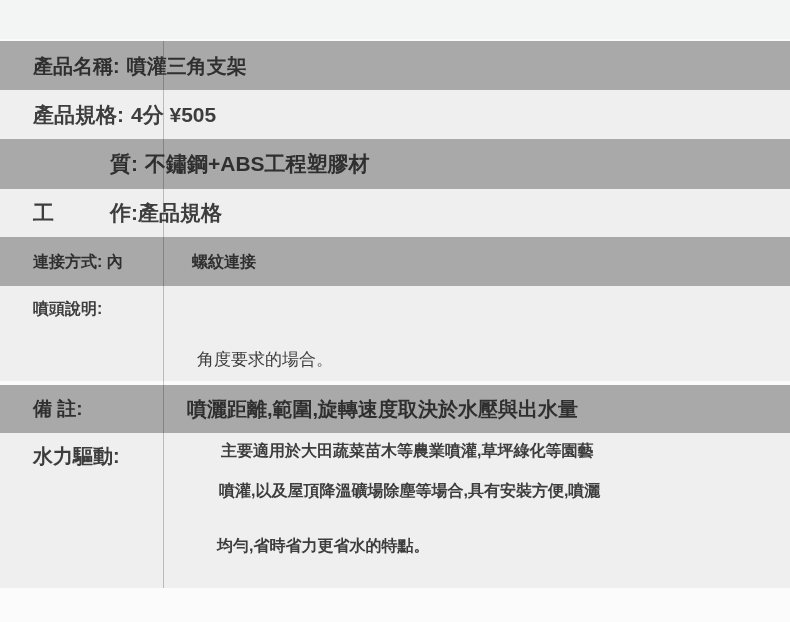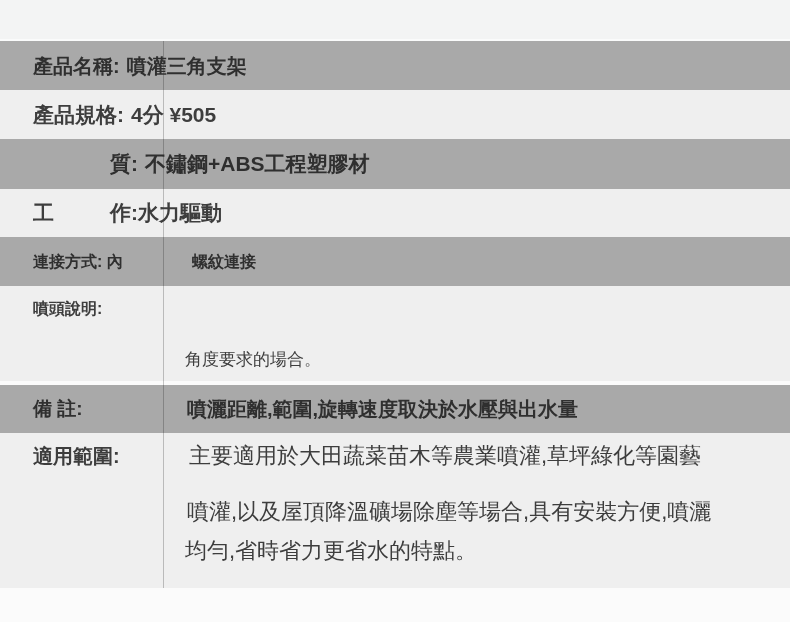--- a/index.html
+++ b/index.html
@@ -40,25 +40,25 @@
   .r4 { top:189px; height:48px; }
   .r5 { top:237px; height:49px; }
   .r6 { top:286px; height:95px; }
   .r7 { top:385px; height:48px; }
   .r8 { top:433px; height:155px; }
 
   .t-b20  { font-size:20px; font-weight:700; }
   .t-m21  { font-size:21px; font-weight:600; }
   .t-b21  { font-size:16px; font-weight:700; }
   .t-r21  { font-size:21px; font-weight:500; }
-  .t-s17  { font-size:17px; font-weight:400; }
+  .t-s17  { font-size:17px; font-weight:400;margin-left:12px; }
   .t-b19  { font-size:19px; font-weight:700; }
   .t-m20  { font-size:20px; font-weight:600; }
   .t-b20l { font-size:20px; font-weight:700; }
-  .t-r22  { font-size:22px; font-weight:400; }
+  .t-r22  { font-size:16px; font-weight:700;margin-left:32px; }
 
   .gap { display:inline-block; width:7px; }
 </style>
 </head>
 <body>
 
 <div class="sheet">
 
   <div class="band-top"></div>
 
@@ -77,40 +77,40 @@
   </div>
 
   <div class="row gray r3">
     <span class="pos" style="left:110px">
       <span class="t-m21">質:</span><span class="gap"></span><span class="t-m21">不鏽鋼+ABS工程塑膠材</span>
     </span>
   </div>
 
   <div class="row light r4">
     <span class="pos t-m21" style="left:33px">工</span>
-    <span class="pos t-m21" style="left:110px">作:水力驅動</span>
+    <span class="pos t-m21" style="left:110px">作:產品規格</span>
   </div>
 
   <div class="row gray r5">
     <span class="pos t-b21" style="left:33px">連接方式: 內</span>
     <span class="pos t-b21" style="left:192px">螺紋連接</span>
   </div>
 
   <div class="row light r6">
     <span class="abs t-b21" style="left:33px;  top:13px">噴頭說明:</span>
     <span class="abs t-s17" style="left:185px; top:62px">角度要求的場合。</span>
   </div>
 
   <div class="row gray r7">
     <span class="pos t-b19" style="left:33px">備 註:</span>
     <span class="pos t-m20" style="left:187px">噴灑距離,範圍,旋轉速度取決於水壓與出水量</span>
   </div>
 
   <div class="row light r8">
-    <span class="abs t-b20l" style="left:33px;  top:10px">適用範圍:</span>
+    <span class="abs t-b20l" style="left:33px;  top:10px">水力驅動:</span>
     <span class="abs t-r22" style="left:189px; top:8px">主要適用於大田蔬菜苗木等農業噴灌,草坪綠化等園藝</span>
-    <span class="abs t-r22" style="left:187px; top:64px">噴灌,以及屋頂降溫礦場除塵等場合,具有安裝方便,噴灑</span>
+    <span class="abs t-r22" style="left:187px; top:48px">噴灌,以及屋頂降溫礦場除塵等場合,具有安裝方便,噴灑</span>
     <span class="abs t-r22" style="left:185px; top:103px">均勻,省時省力更省水的特點。</span>
   </div>
 
   <div style="position:absolute; left:0; top:588px; width:790px; height:34px;"></div>
 
 </div>
 
 </body></html>

